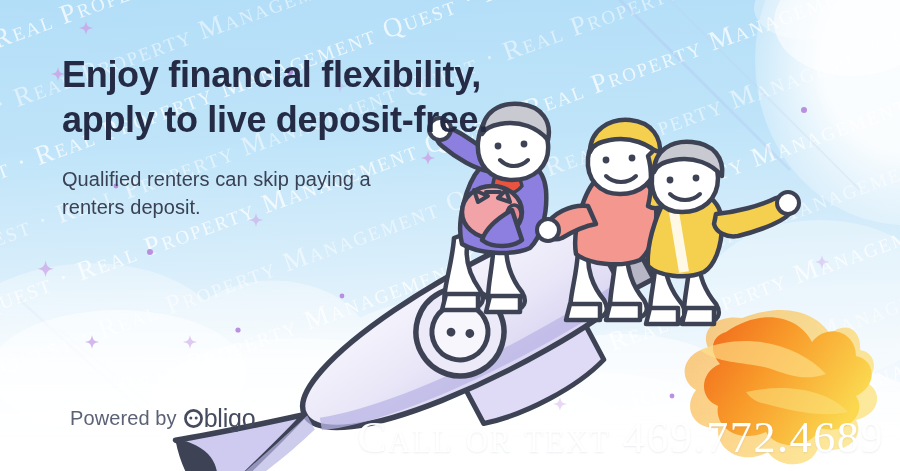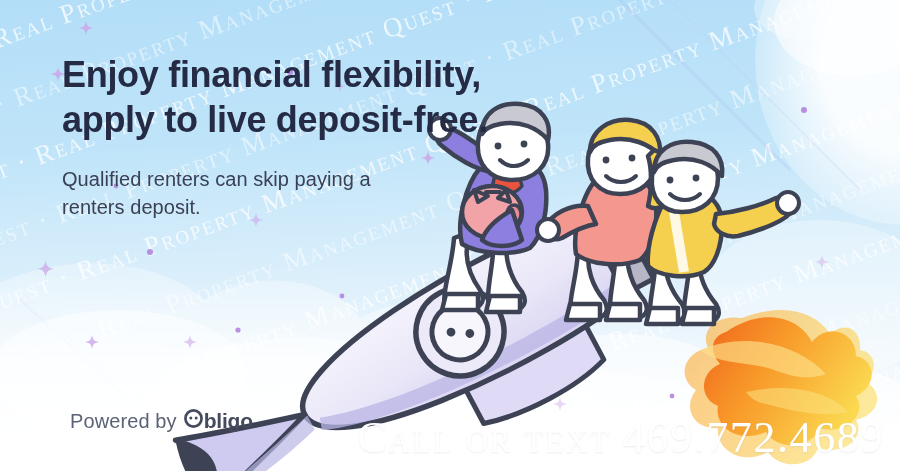--- a/index.html
+++ b/index.html
@@ -77,22 +77,22 @@
     display:flex; align-items:center;
     gap:7px;
   }
   .powered-text{
     font-size:20px;
     color:#5b6275;
     font-weight:400;
     letter-spacing:.1px;
   }
   .obligo{
-    display:flex; align-items:flex-start;
-    font-size:21px; font-weight:700;
+    display:flex; align-items:center;
+    font-size:25px; font-weight:400;
     color:#454b5e;
     letter-spacing:-.2px;
   }
   .obligo-mark{
     width:19px;height:19px;
     margin-right:1px;
     display:block;
   }
 
   

